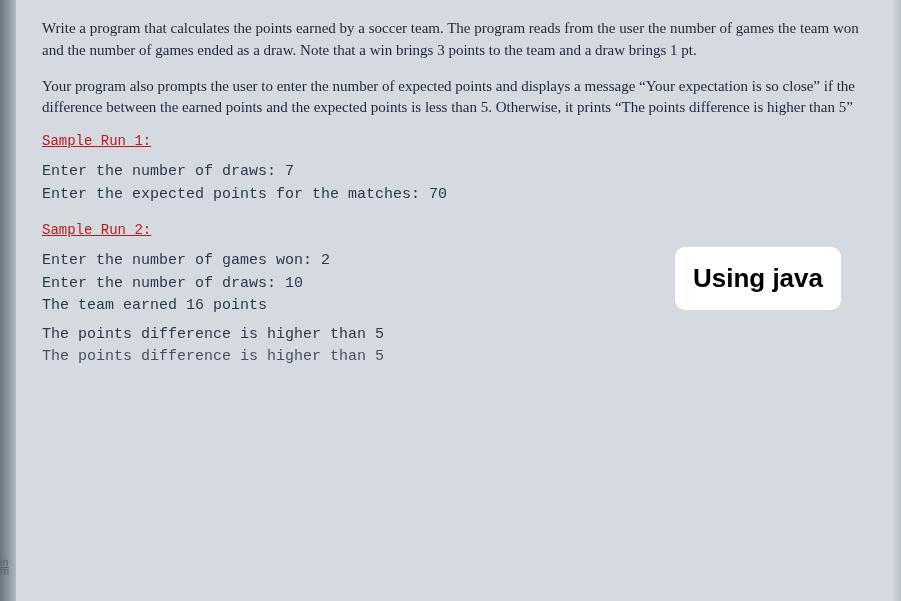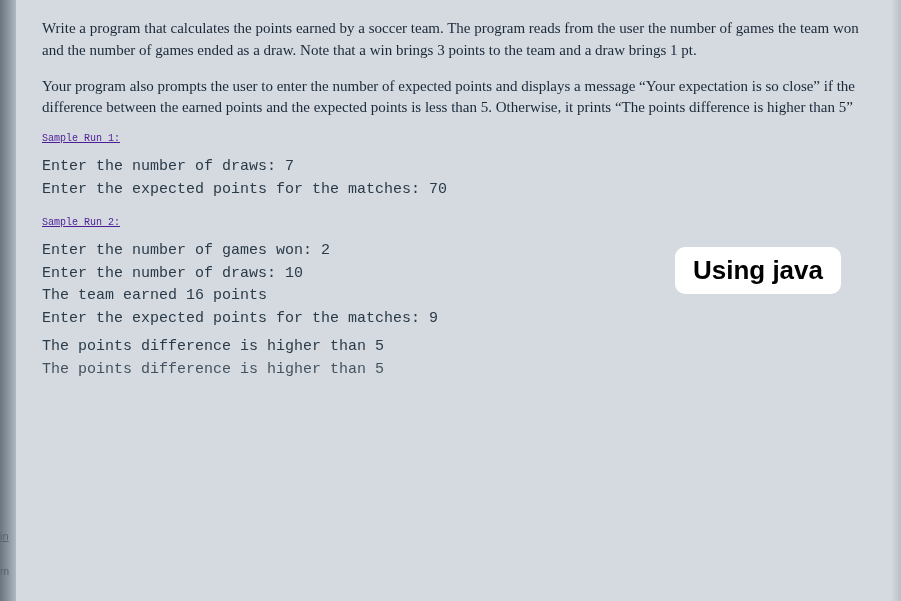--- a/index.html
+++ b/index.html
@@ -46,22 +46,22 @@
       margin-bottom: 14px;
     }
     .problem-text-2 {
       font-size: 15px;
       color: #1a2838;
       line-height: 1.45;
       margin-bottom: 14px;
     }
     .sample-heading {
       font-family: 'Courier New', monospace;
-      font-size: 10px;
-      color: #4c1d95;
+      font-size: 14px;
+      color: #b91c1c;
       text-decoration: underline;
       font-weight: normal;
       margin-bottom: 12px;
     }
     .code-line {
       font-family: 'Courier New', monospace;
       font-size: 15px;
       color: #2a3a48;
       line-height: 1.5;
       white-space: pre;
@@ -72,37 +72,37 @@
     .spacer {
       height: 6px;
     }
     .sample2 {
     }
     .badge {
       position: absolute;
       top: 247px;
       right: 60px;
       background: #fff;
-      padding: 8px 18px;
+      padding: 16px 18px;
       border-radius: 10px;
       font-family: Arial, Helvetica, sans-serif;
       font-size: 26px;
       font-weight: bold;
       color: #000;
     }
     .side-marker {
       position: absolute;
       left: 0;
       font-family: Arial, sans-serif;
       font-size: 11px;
       color: #5a6570;
       z-index: 2;
     }
     .marker-in {
-      top: 530px;
+      top: 556px;
       text-decoration: underline;
     }
     .marker-m {
       top: 565px;
     }
     .double-last {
       opacity: 0.85;
     }
   </style>
 </head>
@@ -121,21 +121,20 @@
     <div class="code-line">Enter the expected points for the matches: 70</div>
     <div class="spacer"></div>
   </div>
 
   <div class="sample-heading sample2">Sample Run 2:</div>
 
   <div class="code-block">
     <div class="code-line">Enter the number of games won: 2</div>
     <div class="code-line">Enter the number of draws: 10</div>
     <div class="code-line">The team earned 16 points</div>
-    <div class="code-line">Enter the expected points for the matches: 9</div>
     <div class="spacer"></div>
     <div class="code-line">The points difference is higher than 5</div>
     <div class="code-line double-last">The points difference is higher than 5</div>
   </div>
 
   <div class="badge">Using java</div>
 
   <div class="side-marker marker-in">in</div>
   <div class="side-marker marker-m">m</div>
 

